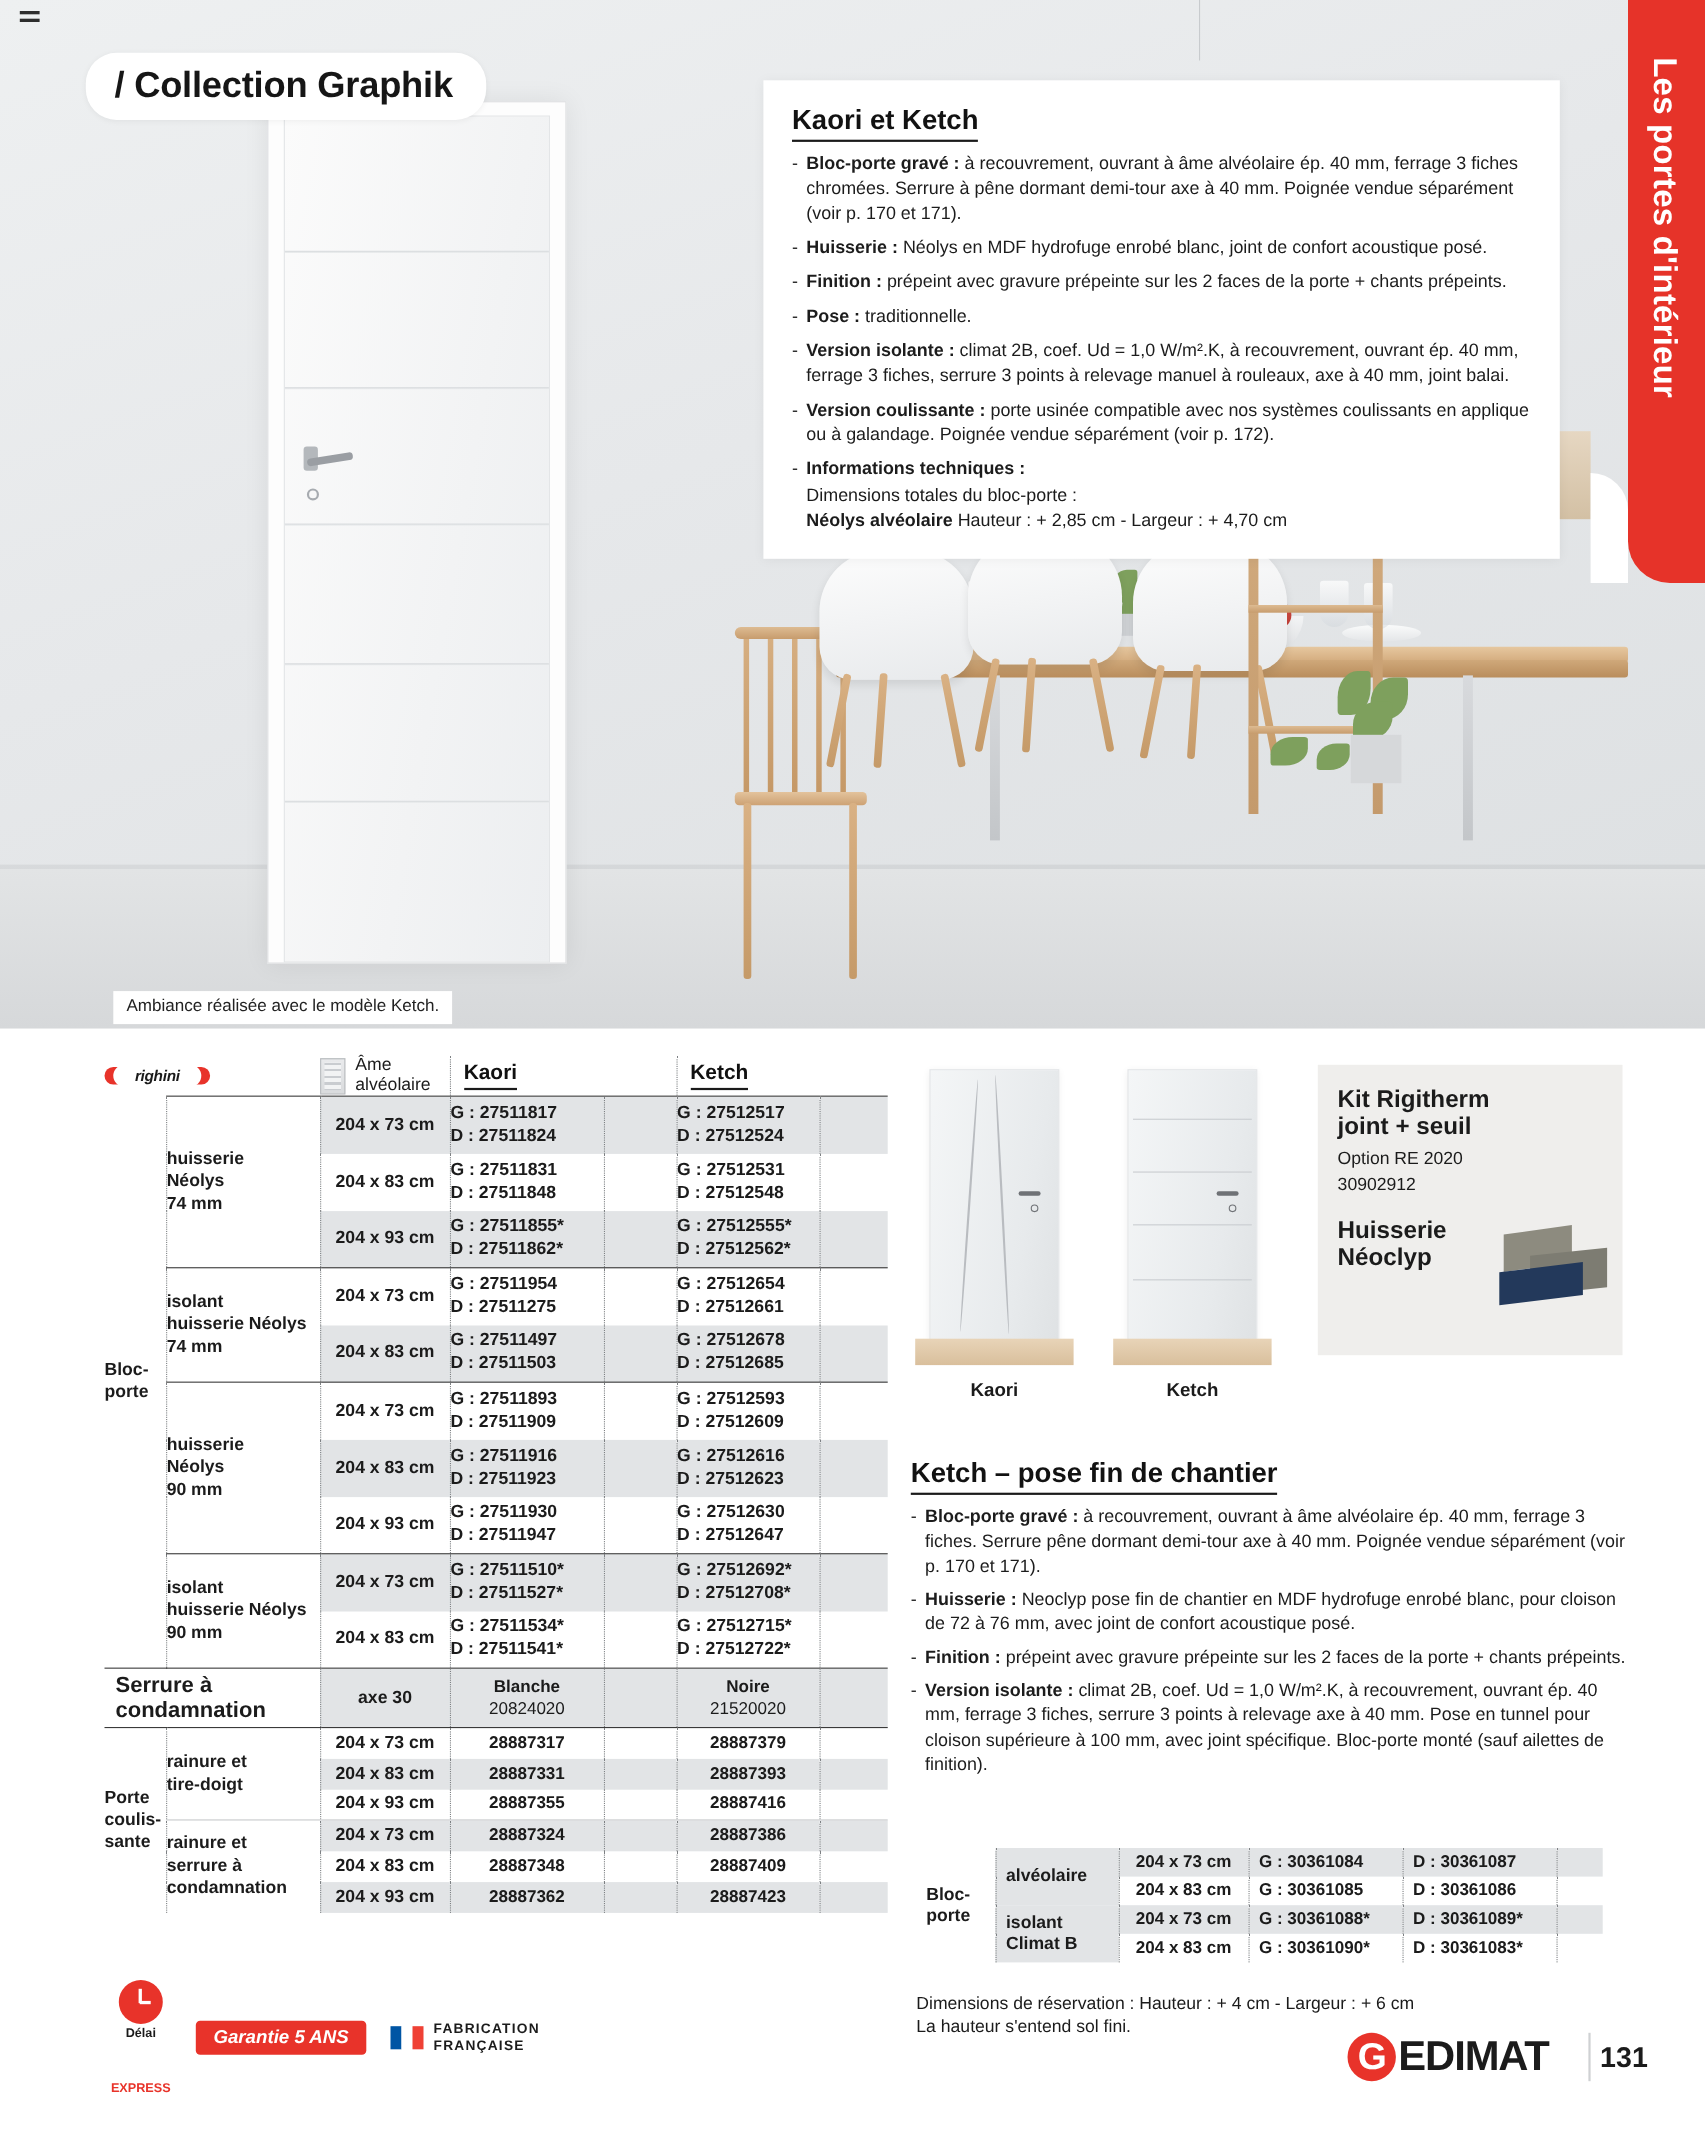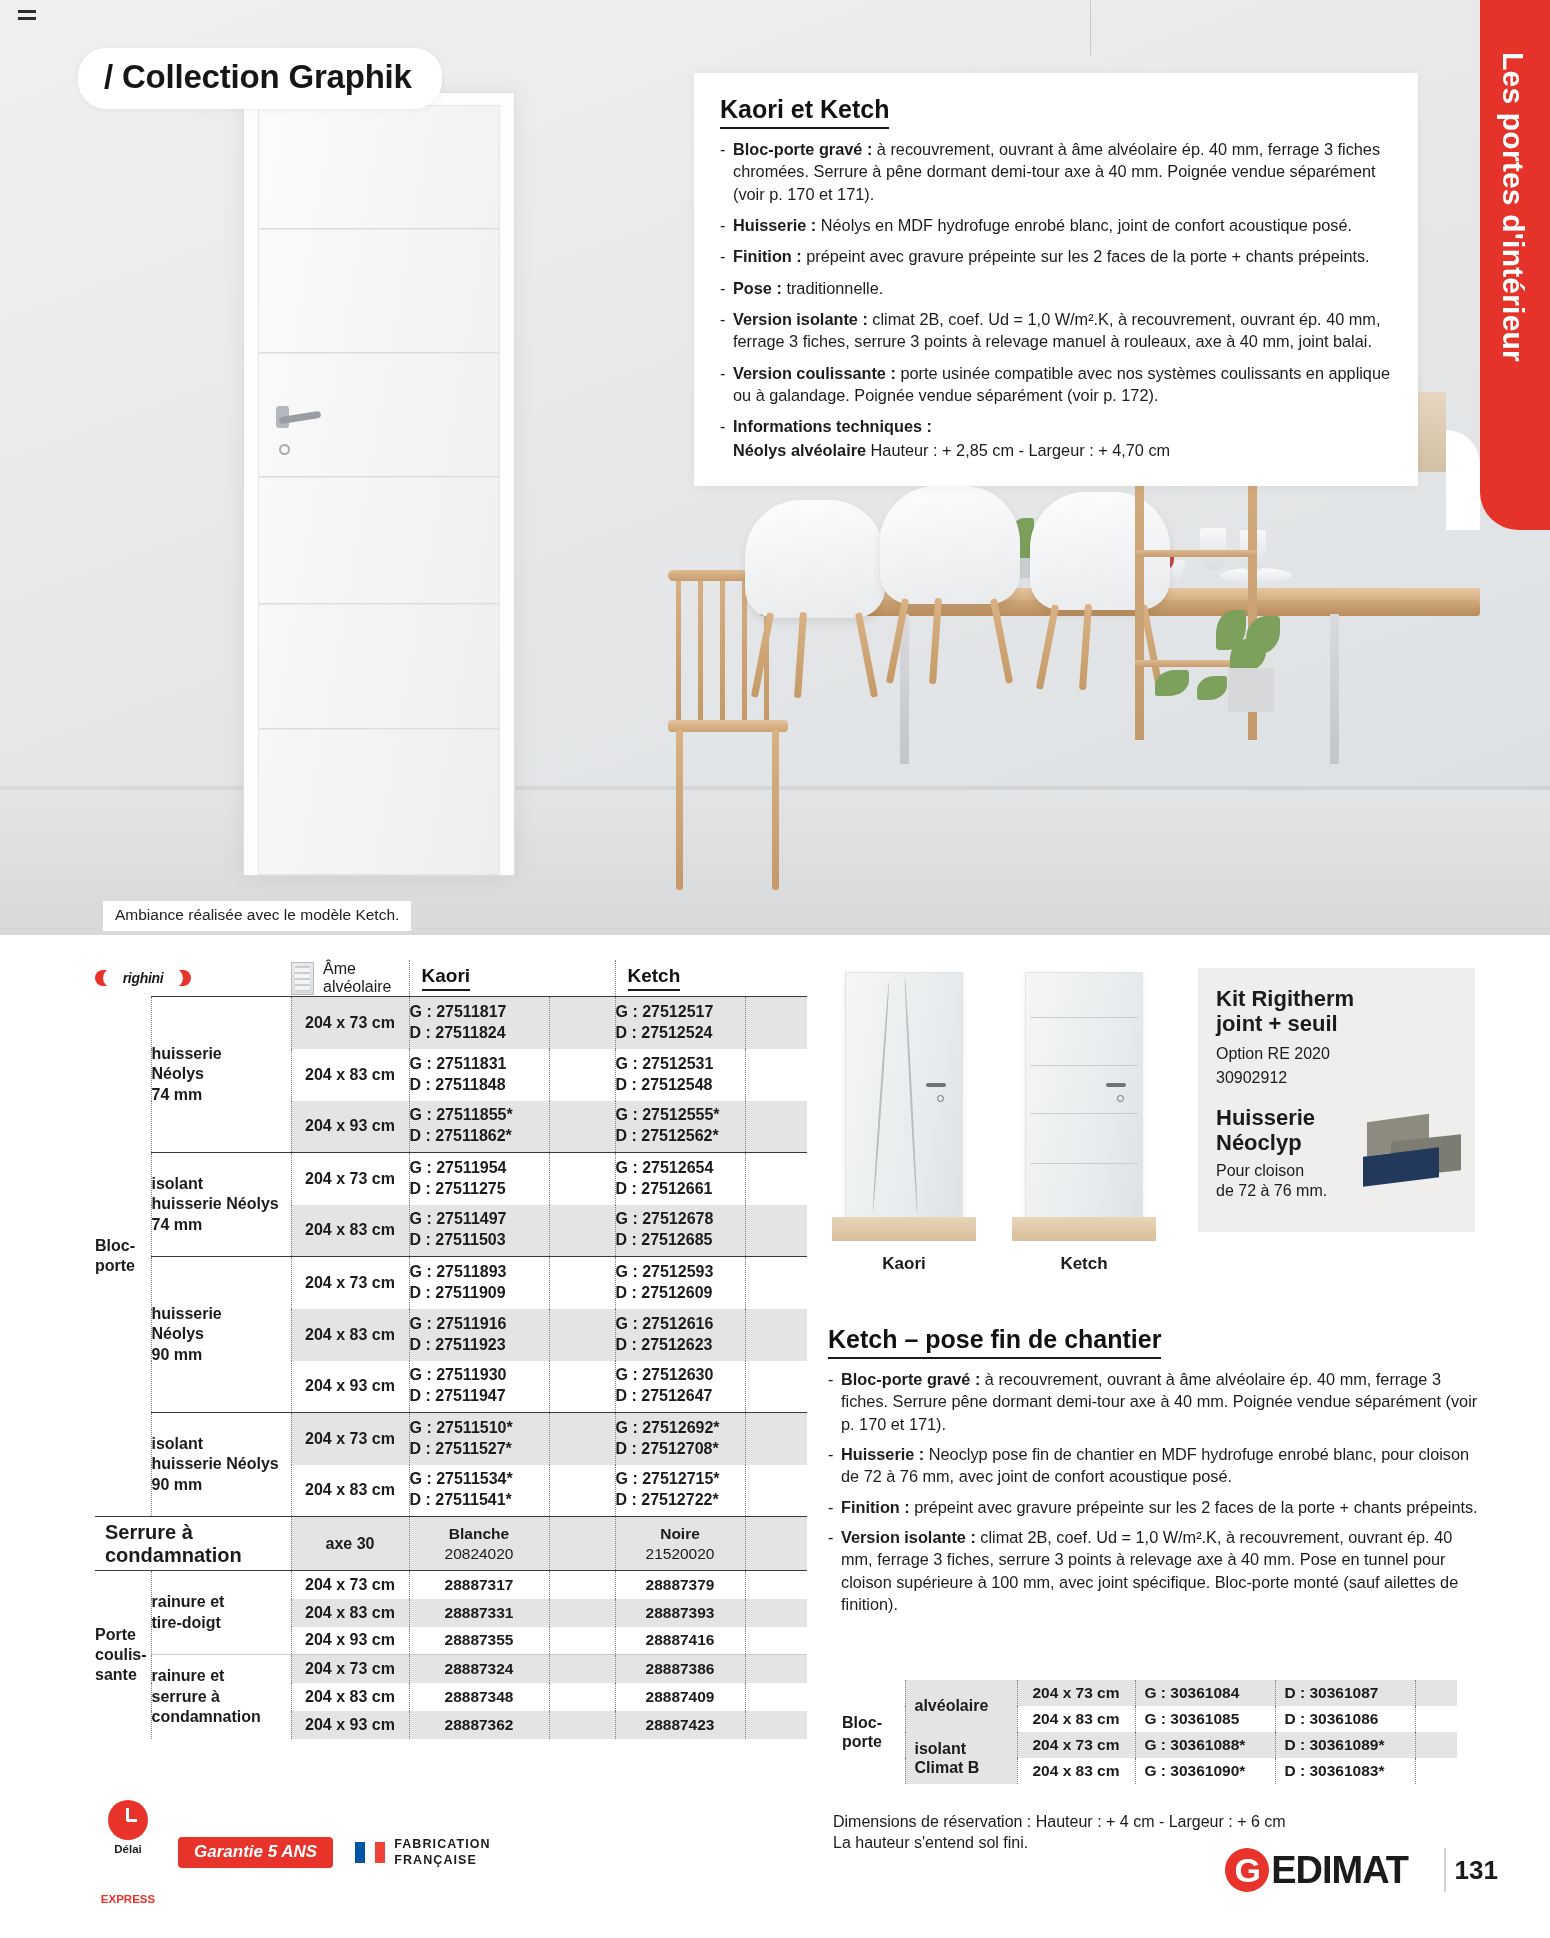--- a/index.html
+++ b/index.html
@@ -473,20 +473,21 @@
   </div>
   <div class="bullet">
     <span class="dash">-</span>
     <span><b>Version coulissante :</b>
     <span>porte usinée compatible avec nos systèmes coulissants en applique ou à galandage. Poignée vendue séparément (voir p. 172).</span></span>
   </div>
   <div class="bullet" style="margin-bottom:2px">
     <span class="dash">-</span>
     <span><b>Informations techniques :</b></span>
   </div>
+  <div class="sub-line">Dimensions totales du bloc-porte :</div>
   <div class="sub-line">
     <b>Néolys alvéolaire</b>
     <span> Hauteur : + 2,85 cm - Largeur : + 4,70 cm</span>
   </div>
 </div>
 
 <div class="caption">Ambiance réalisée avec le modèle Ketch.</div>
 
 <div class="tbl-wrap">
   <table class="main">
@@ -692,24 +693,20 @@
   <div class="kit-t1">
     <span>Kit Rigitherm</span><br>
     <span>joint + seuil</span>
   </div>
   <div class="kit-sub">Option RE 2020</div>
   <div class="kit-code">30902912</div>
   <div class="kit-t2">
     <span>Huisserie</span><br>
     <span>Néoclyp</span>
   </div>
-  <div class="kit-txt">
-    <span>Pour cloison</span><br>
-    <span>de 72 à 76 mm.</span>
-  </div>
   <div class="kit-img">
     <div class="kit-p1"></div>
     <div class="kit-p2"></div>
     <div class="kit-p3"></div>
   </div>
 </div>
 
 <div class="ketch-block">
   <div class="ketch-title">Ketch – pose fin de chantier</div>
 

